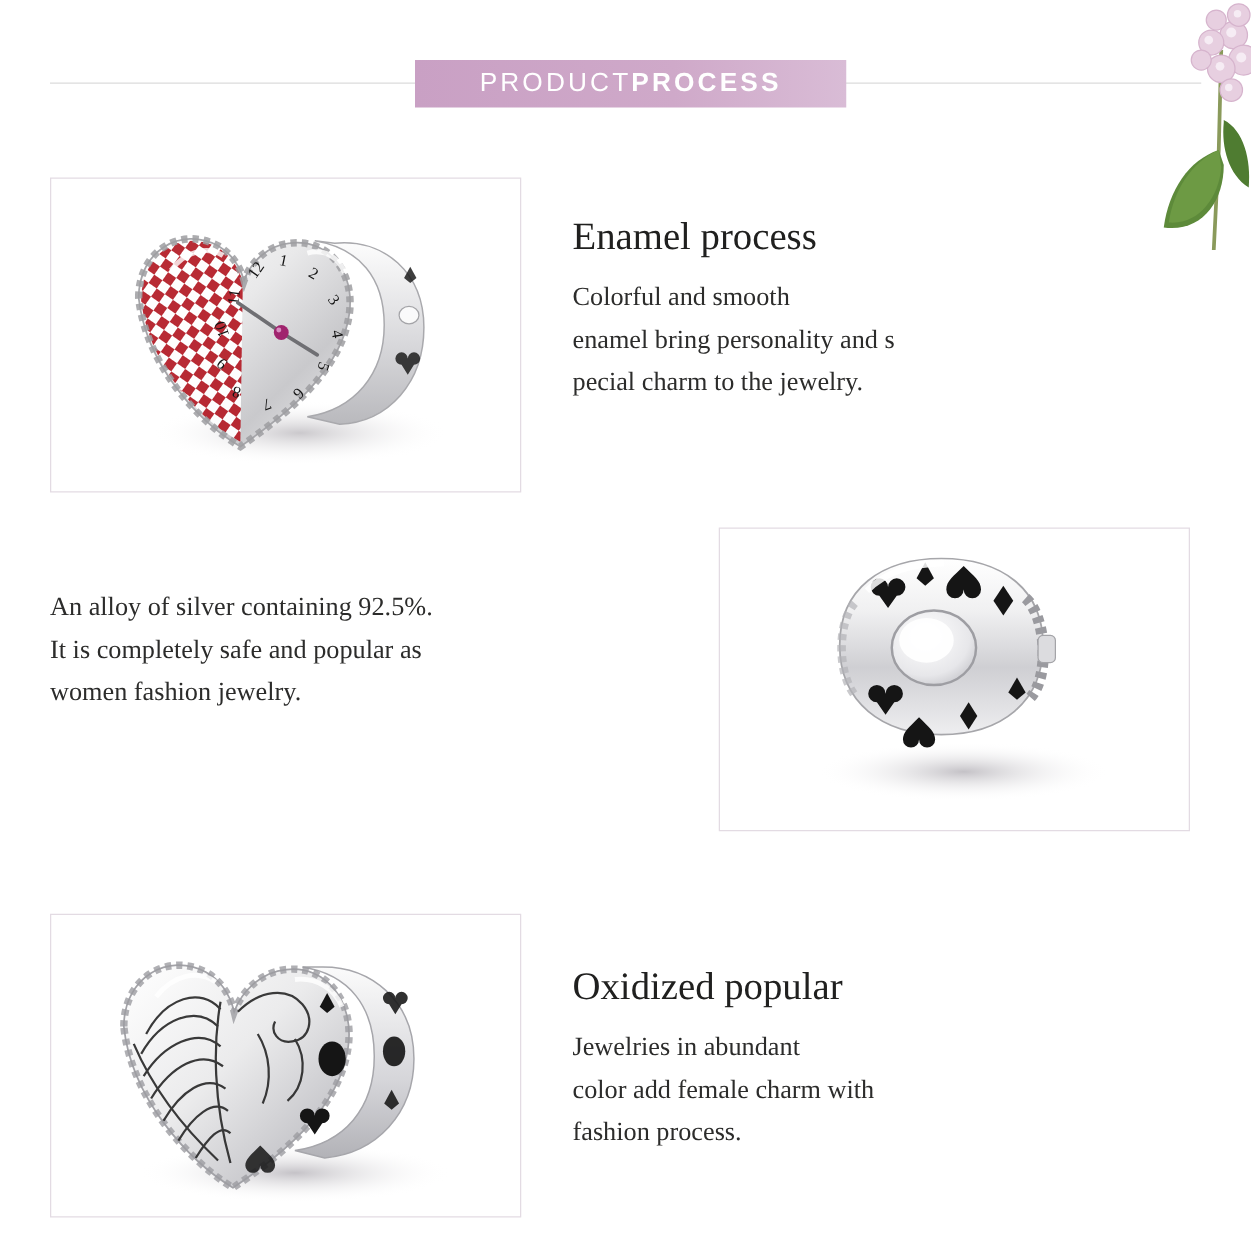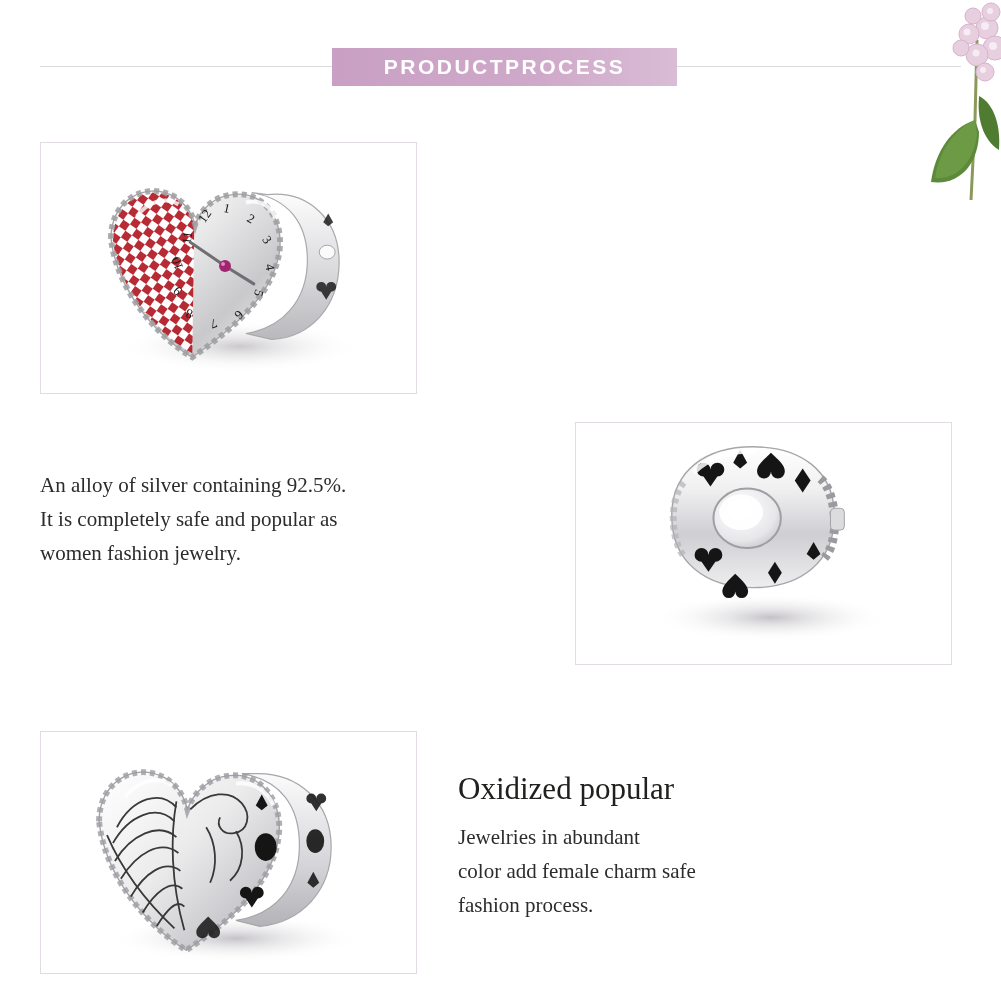--- a/index.html
+++ b/index.html
@@ -43,21 +43,21 @@
     background: linear-gradient(90deg, #c9a0c4 0%, #cfa9c9 60%, #d9bcd6 100%);
     display: flex;
     align-items: center;
     justify-content: center;
     letter-spacing: 2.5px;
   }
   .header-pill .t1 {
     font-family: "Liberation Sans", sans-serif;
     font-size: 21px;
     color: #ffffff;
-    font-weight: 700;
+    font-weight: 400;
   }
   .header-pill .t2 {
     font-family: "Liberation Sans", sans-serif;
     font-size: 21px;
     color: #ffffff;
     font-weight: bold;
   }
 
   
   .flower {
@@ -210,20 +210,26 @@
         <path d="M185 124 L214 142"></path>
       </g>
       <circle cx="185" cy="124" r="6" fill="#a0246e"></circle>
       <circle cx="183" cy="122" r="2" fill="#d98cc0"></circle>
 
       <path d="M96 74 C108 58 126 54 138 62" stroke="#ffffff" stroke-width="4" fill="none" opacity="0.8"></path>
       <path d="M206 60 C220 56 232 64 236 76" stroke="#ffffff" stroke-width="4" fill="none" opacity="0.8"></path>
     </svg>
   </div>
 
+  <div class="block block-1">
+    <h2>Enamel process</h2>
+    <p>Colorful and smooth</p>
+    <p>enamel bring personality and s</p>
+    <p>pecial charm to the jewelry.</p>
+  </div>
 
   <div class="photo photo-2">
     <svg class="bead-svg" viewBox="0 0 377 243" xmlns="http://www.w3.org/2000/svg">
       <defs>
         <linearGradient id="sil2" x1="0" y1="0" x2="0" y2="1">
           <stop offset="0%" stop-color="#ffffff"></stop>
           <stop offset="30%" stop-color="#f0f0f1"></stop>
           <stop offset="62%" stop-color="#cfcfd3"></stop>
           <stop offset="100%" stop-color="#eeeef0"></stop>
         </linearGradient>
@@ -334,17 +340,17 @@
       </g>
 
       <path d="M84 66 C98 48 118 44 132 54" stroke="#ffffff" stroke-width="4" fill="none" opacity="0.8"></path>
       <path d="M196 52 C214 50 228 60 234 74" stroke="#ffffff" stroke-width="4" fill="none" opacity="0.8"></path>
     </svg>
   </div>
 
   <div class="block block-3">
     <h2>Oxidized popular</h2>
     <p>Jewelries in abundant</p>
-    <p>color add female charm safe</p>
+    <p>color add female charm with</p>
     <p>fashion process.</p>
   </div>
 
 </div>
 
 </body></html>

